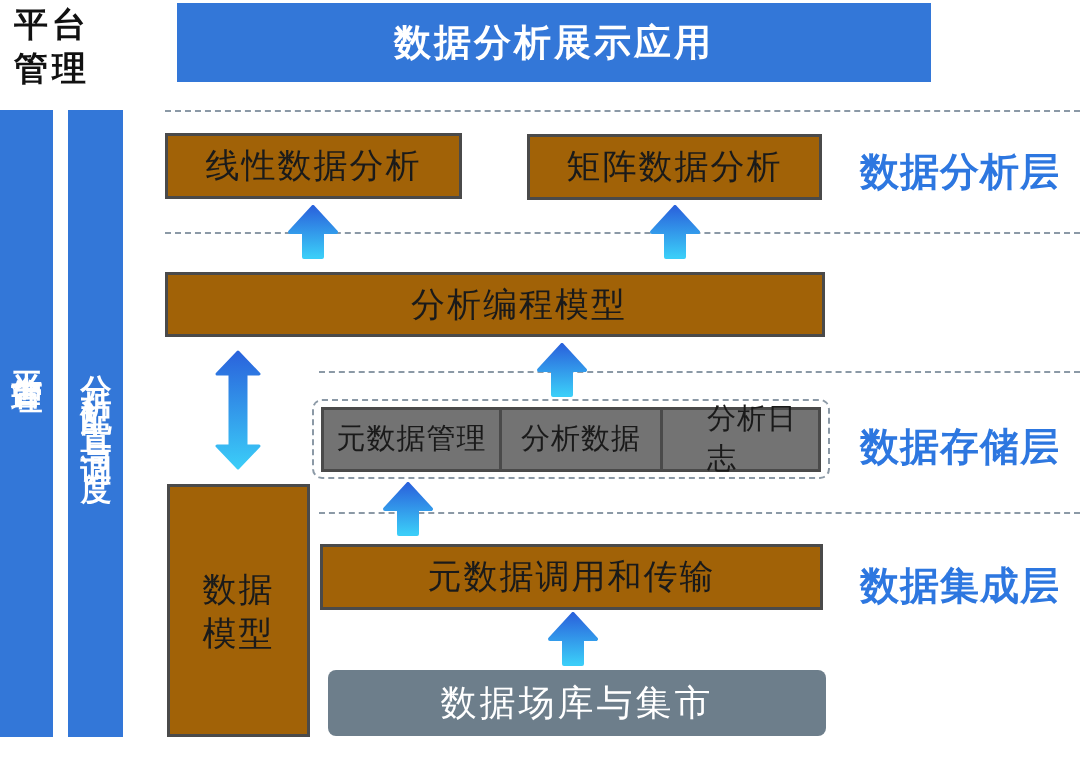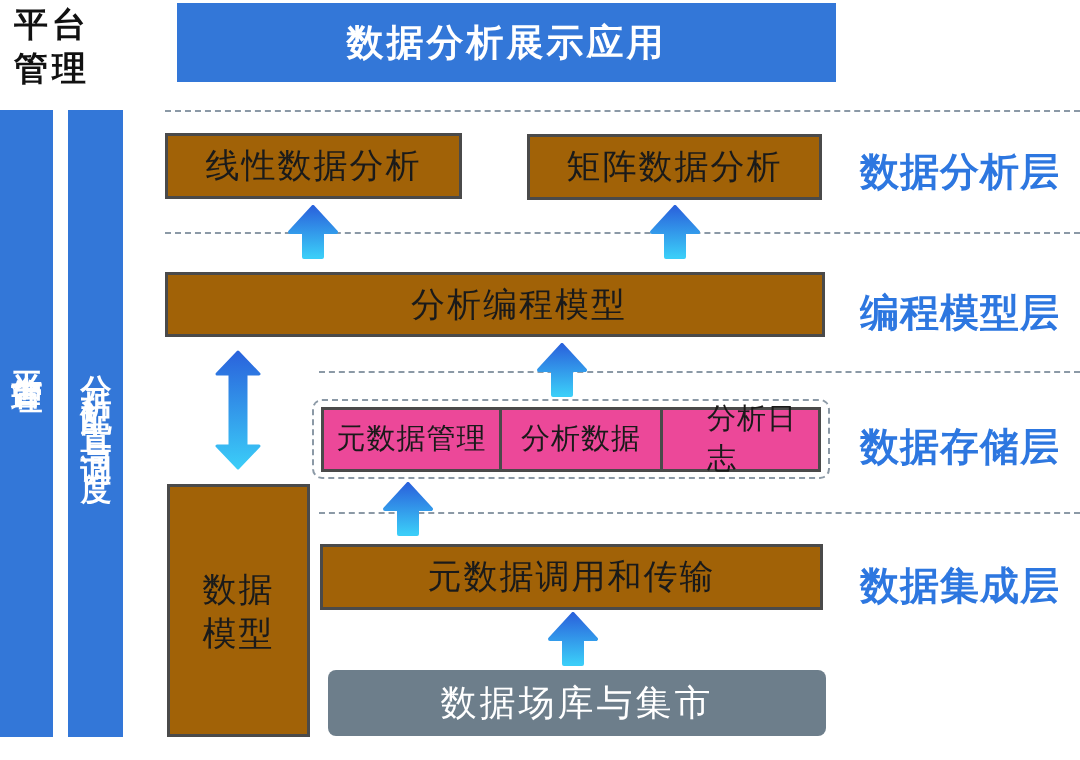--- a/index.html
+++ b/index.html
@@ -7,21 +7,21 @@
     position:relative;width:1080px;height:760px;background:#ffffff;overflow:hidden;
     font-family:"Liberation Sans","DejaVu Sans",sans-serif;
   }
   
   .corner-title{
     position:absolute;left:14px;top:2px;font-size:34px;font-weight:bold;color:#111;
     line-height:44px;letter-spacing:4px;white-space:pre;
   }
   
   .banner{
-    position:absolute;left:177px;top:3px;width:659px;height:79px;background:#3377d8;
+    position:absolute;left:177px;top:3px;width:754px;height:79px;background:#3377d8;
     display:flex;align-items:center;justify-content:center;color:#fff;font-size:37px;
     font-weight:bold;letter-spacing:3px;
   }
   
   .vbar{
     position:absolute;top:110px;height:627px;background:#3377d8;color:#fff;
     display:flex;align-items:center;justify-content:center;
   }
   .vbar-1{left:0;width:53px;}
   .vbar-2{left:68px;width:55px;}
@@ -56,21 +56,21 @@
     left:167px;top:484px;width:143px;height:253px;flex-direction:column;line-height:44px;
     justify-content:center;
   }
   
   .storage-outer{
     position:absolute;left:312px;top:399px;width:518px;height:80px;border:2px dashed #8b99a6;
     border-radius:10px;box-sizing:border-box;display:flex;align-items:center;justify-content:center;
   }
   .storage-inner{
     width:500px;height:65px;border:3px solid #4a4a4a;box-sizing:border-box;display:flex;
-    background:#ec4899;
+    background:#737373;
   }
   .storage-cell{
     display:flex;align-items:center;justify-content:center;font-size:29px;color:#1a1a1a;
     letter-spacing:1px;box-sizing:border-box;
   }
   .sc-1{width:178px;border-right:3px solid #4a4a4a;}
   .sc-2{width:161px;border-right:3px solid #4a4a4a;}
   .sc-3{flex:1;margin-left:44px;}
   
   .warehouse{
@@ -113,21 +113,20 @@
   <div class="vbar vbar-2">
     <span class="vtext">分析配置与调度</span>
   </div>
 
   <div class="hline hline-1"></div>
   <div class="hline hline-2"></div>
   <div class="hline hline-3"></div>
   <div class="hline hline-4"></div>
 
   <div class="layer-label ll-1">数据分析层</div>
-  <div class="layer-label ll-2">编程模型层</div>
   <div class="layer-label ll-3">数据存储层</div>
   <div class="layer-label ll-4">数据集成层</div>
 
   <div class="box box-linear">
     <span>线性数据分析</span>
   </div>
   <div class="box box-matrix">
     <span>矩阵数据分析</span>
   </div>
 

